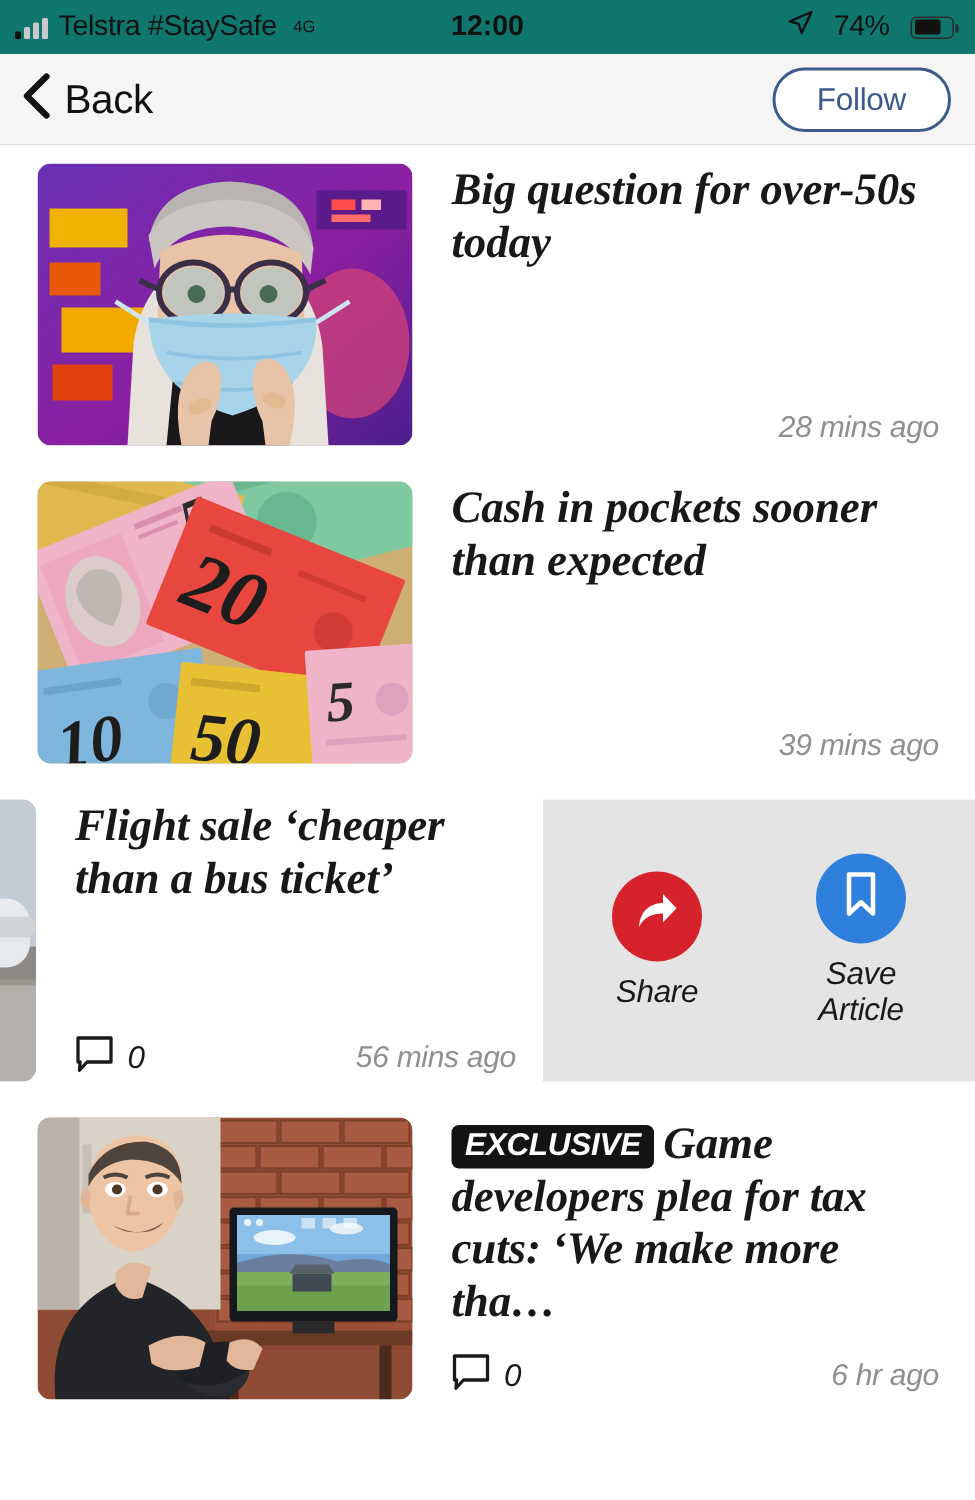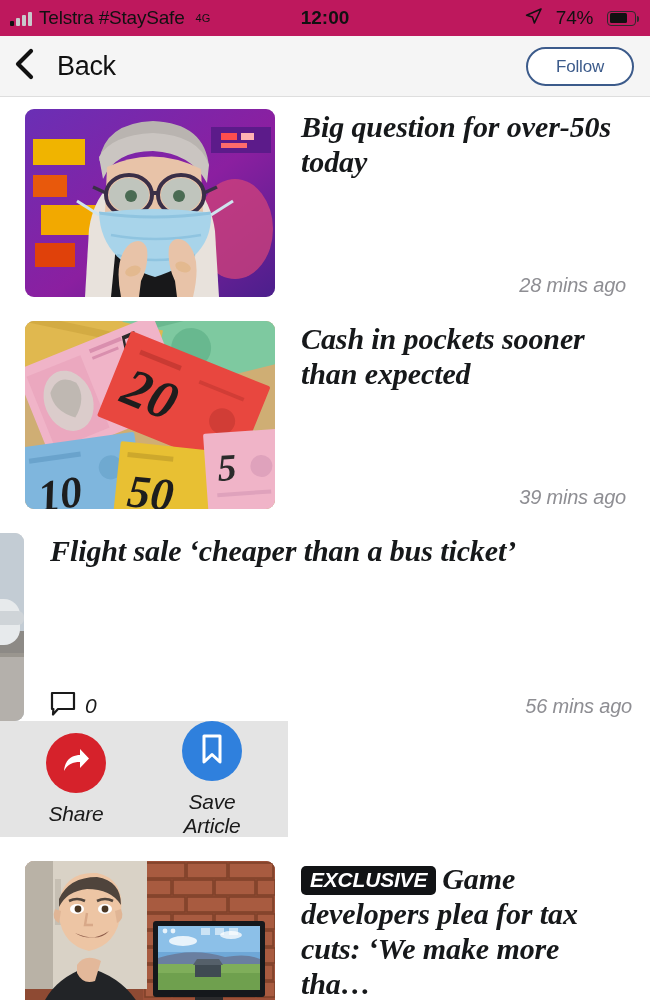--- a/index.html
+++ b/index.html
@@ -19,21 +19,21 @@
     width: 650px;
     height: 1000px;
     background: #ffffff;
     overflow: hidden;
   }
 
   
   .status-bar {
     position: relative;
     height: 36px;
-    background: #be185d;
+    background: #0f766e;
     display: flex;
     align-items: center;
     padding: 0 14px 0 10px;
     box-sizing: border-box;
   }
   .status-left {
     display: flex;
     align-items: center;
     gap: 7px;
     flex: 1 1 0;
@@ -123,21 +123,21 @@
     background: #f5f5f5;
     border-bottom: 1px solid #dedede;
     display: flex;
     align-items: center;
     padding: 0 16px 0 14px;
     box-sizing: border-box;
   }
   .back-btn {
     display: flex;
     align-items: center;
-    gap: 23px;
+    gap: 9px;
     cursor: pointer;
     position: relative;
     z-index: 2;
   }
   .back-label {
     font-size: 27px;
     color: #111;
     letter-spacing: -0.3px;
   }
   .nav-title {
@@ -151,21 +151,21 @@
     pointer-events: none;
   }
   .follow-btn {
     margin-left: auto;
     position: relative;
     z-index: 2;
     border: 2px solid #3c5b8b;
     color: #3c5b8b;
     background: #ffffff;
     border-radius: 22px;
-    font-size: 17px;
+    font-size: 21px;
     font-family: "Liberation Sans", sans-serif;
     padding: 9px 28px;
     cursor: pointer;
     letter-spacing: -0.2px;
     line-height: 1;
   }
 
   
   .feed {
     position: relative;
@@ -246,21 +246,20 @@
 
   
   .article.swiped {
     padding-left: 0;
     padding-right: 0;
   }
   .swipe-track {
     display: flex;
     width: 100%;
     position: relative;
-    flex-direction: column;
   }
   .swipe-content {
     display: flex;
     flex: 1 1 auto;
     min-width: 0;
     margin-left: -226px;
     padding-right: 18px;
   }
   .swipe-content .thumb {
     border-radius: 0 9px 9px 0;

